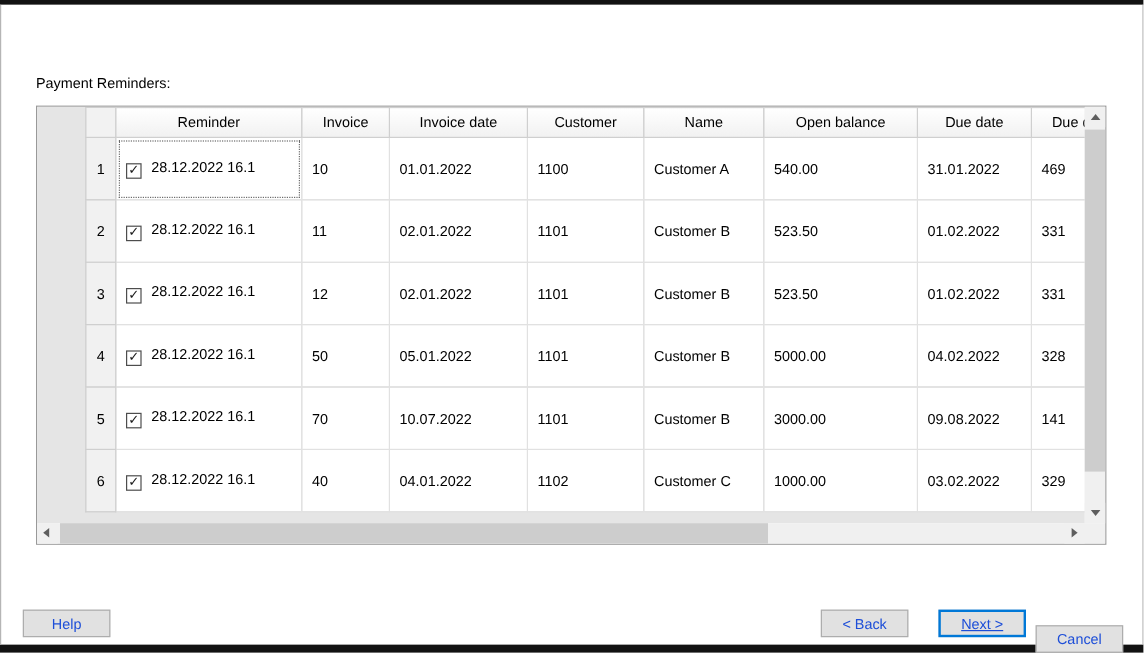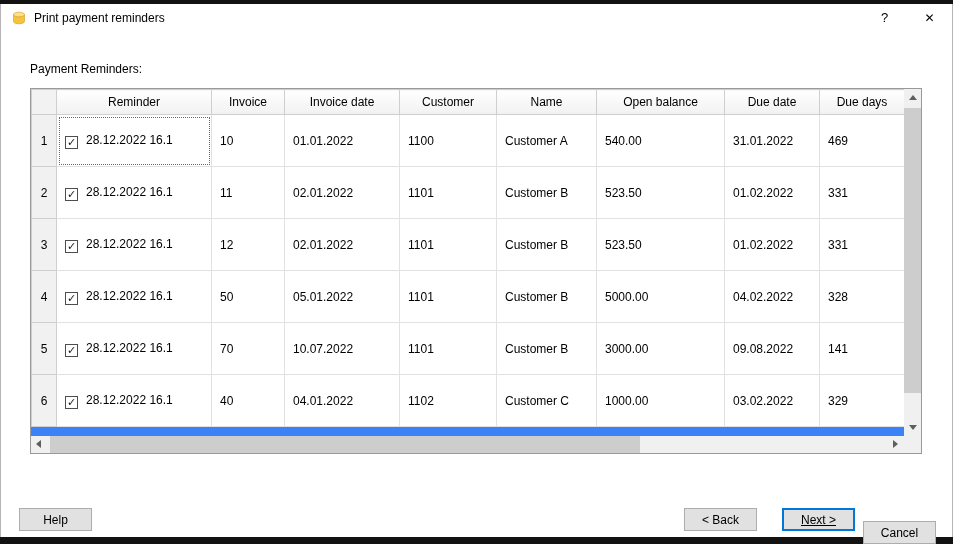--- a/index.html
+++ b/index.html
@@ -20,21 +20,21 @@
   .tb-btn{position:absolute;top:0;width:45px;height:28px;line-height:28px;text-align:center;
     font-size:13px;color:#000;background:transparent;border:none;font-family:inherit;padding:0;cursor:default;}
   .tb-help{right:45px;}
   .tb-close{right:0;font-size:12px;}
 
   
   .pr-label{position:absolute;left:29px;top:58px;font-size:12px;}
 
   
   .grid-box{position:absolute;left:29px;top:84px;width:892px;height:366px;border:1px solid #999;background:#fff;box-sizing:border-box;}
-  .grid-viewport{position:absolute;left:0;top:0;right:17px;bottom:17px;overflow:hidden;background:#3b82f6;}
+  .grid-viewport{position:absolute;left:0;top:0;right:17px;bottom:17px;overflow:hidden;background:#e5e5e5;padding-left:40px;}
   table.grid{border-collapse:collapse;table-layout:fixed;width:873px;font-size:12px;}
   table.grid th{
     height:24px;font-weight:400;text-align:center;
     background:linear-gradient(#ffffff,#f1f1f1);
     border:1px solid #cfcfcf;padding:0 4px;white-space:nowrap;overflow:hidden;
   }
   table.grid th.corner{background:#f2f2f2;}
   table.grid td{height:51px;border:1px solid #e1e1e1;padding:0 8px;vertical-align:middle;background:#fff;white-space:nowrap;overflow:hidden;}
   table.grid td.rownum{background:#f1f1f1;text-align:center;padding:0;border-color:#cfcfcf;}
   .checkbox{
@@ -53,46 +53,35 @@
   .tri{width:0;height:0;margin:6px auto 0 auto;}
   .tri-up{border-left:4px solid transparent;border-right:4px solid transparent;border-bottom:5px solid #5e5e5e;margin-top:6px;}
   .tri-down{border-left:4px solid transparent;border-right:4px solid transparent;border-top:5px solid #5e5e5e;margin-top:6px;}
   .tri-left{border-top:4px solid transparent;border-bottom:4px solid transparent;border-right:5px solid #5e5e5e;margin:4px 0 0 5px;}
   .tri-right{border-top:4px solid transparent;border-bottom:4px solid transparent;border-left:5px solid #5e5e5e;margin:4px 0 0 6px;}
   .v-thumb{position:absolute;left:0;width:17px;top:19px;height:285px;background:#cdcdcd;}
   .h-thumb{position:absolute;top:0;height:17px;left:19px;width:590px;background:#cdcdcd;}
 
   
   .btn{position:absolute;top:504px;width:73px;height:23px;box-sizing:border-box;
-    background:#e1e1e1;border:1px solid #adadad;font-family:inherit;font-size:12px;color:#000000;
+    background:#e1e1e1;border:1px solid #adadad;font-family:inherit;font-size:12px;color:#1d4ed8;
     text-align:center;padding:0;cursor:default;}
   .btn-help{left:18px;}
   .btn-back{left:683px;}
   .btn-next{left:781px;border:2px solid #0078d7;text-decoration:underline;}
   .btn-cancel{left:862px;margin-top:13px;}
 </style>
 </head>
 <body>
 
 <div class="edge-top"></div>
 <div class="edge-bottom"></div>
 
 <div class="win">
 
-  <div class="titlebar">
-    <span class="app-icon">
-      <svg width="16" height="16" viewBox="0 0 16 16">
-        <path d="M2.5 4.5 a5.5 2.3 0 0 0 11 0 v7 a5.5 2.3 0 0 1 -11 0 z" fill="#f6c33d" stroke="#d79c1e" stroke-width="0.6"></path>
-        <ellipse cx="8" cy="4.5" rx="5.5" ry="2.3" fill="#ffe089" stroke="#d79c1e" stroke-width="0.6"></ellipse>
-      </svg>
-    </span>
-    <span class="title-text">Print payment reminders</span>
-    <button class="tb-btn tb-help">?</button>
-    <button class="tb-btn tb-close">✕</button>
-  </div>
 
   <div class="pr-label">Payment Reminders:</div>
 
   <div class="grid-box">
     <div class="grid-viewport">
       <table class="grid">
         <colgroup>
           <col style="width:25px">
           <col style="width:155px">
           <col style="width:73px">

